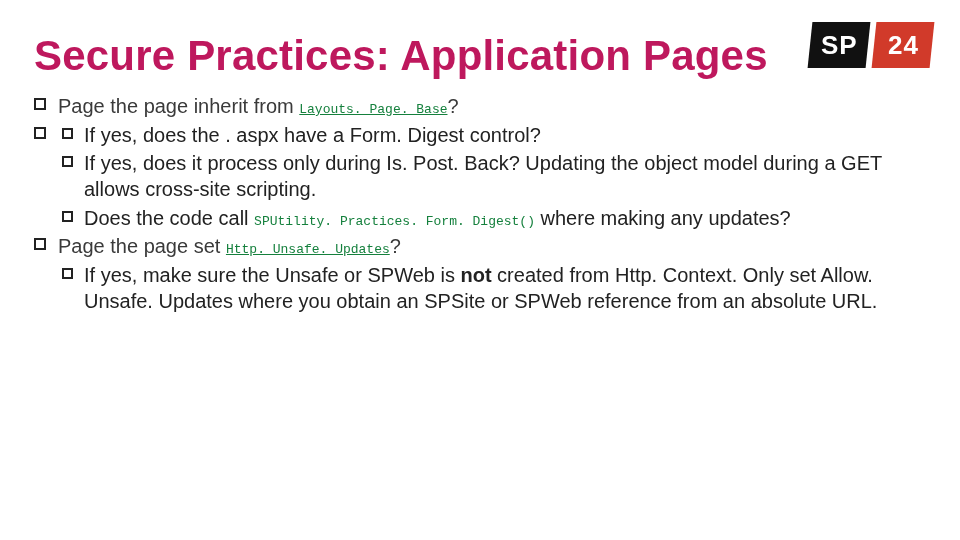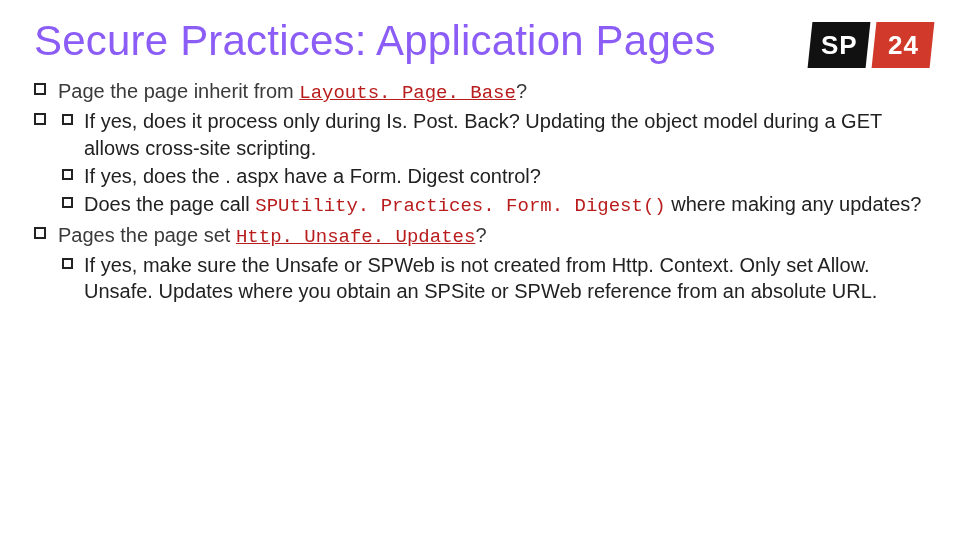--- a/index.html
+++ b/index.html
@@ -14,24 +14,24 @@
   }
   .slide {
     position: relative;
     width: 960px;
     height: 540px;
     box-sizing: border-box;
     padding: 18px 34px 0 34px;
   }
   .title {
     font-size: 42px;
-    font-weight: 400;
-    color: #8b5cf6;
+    font-weight: 700;
+    color: #be185d;
     letter-spacing: 0.2px;
-    margin: 0 0 14px 0;
+    margin: 15px 0 14px 0;
     line-height: 1.1;
   }
   
   .logo {
     position: absolute;
     top: 22px;
     right: 28px;
     height: 46px;
     display: flex;
     gap: 6px;
@@ -96,25 +96,25 @@
     left: 0;
     top: 6px;
     width: 11px;
     height: 11px;
     border: 2px solid #222;
     box-sizing: border-box;
     background: #fff;
   }
   .code {
     font-family: "Consolas", "Courier New", monospace;
-    color: #b91c1c;
-    font-size: 19px;
+    color: #15803d;
+    font-size: 13px;
   }
   .code.u { text-decoration: underline; }
-  b { font-weight: 400; }
+  b { font-weight: 700; }
 </style>
 </head>
 <body>
 
 <div class="slide">
 
   <div class="logo">
     <div class="box sp">
         <span>SP</span>
       </div>
@@ -126,30 +126,30 @@
   <h1 class="title">Secure Practices: Application Pages</h1>
 
   <ul class="top">
 
     <li>
       <span>Page the page inherit from </span><span class="code u">Layouts. Page. Base</span><span>?</span>
     </li>
 
     <li>
       <ul class="sub">
+        <li><span>If yes, does the . aspx have a Form. Digest control?</span></li>
         <li><span>If yes, does it process only during Is. Post. Back? Updating the object model during a GET allows cross-site scripting.</span></li>
-        <li><span>If yes, does the . aspx have a Form. Digest control?</span></li>
         <li>
-          <span>Does the page call </span><span class="code">SPUtility. Practices. Form. Digest()</span><span> where making any updates?</span>
+          <span>Does the code call </span><span class="code">SPUtility. Practices. Form. Digest()</span><span> where making any updates?</span>
         </li>
       </ul>
     </li>
 
     <li>
-      <span>Pages the page set </span><span class="code u">Http. Unsafe. Updates</span><span>?</span>
+      <span>Page the page set </span><span class="code u">Http. Unsafe. Updates</span><span>?</span>
       <ul class="sub">
         <li>
           <span>If yes, make sure the Unsafe or SPWeb is </span><b>not</b><span> created from Http. Context. Only set Allow. Unsafe. Updates where you obtain an SPSite or SPWeb reference from an absolute URL.</span>
         </li>
       </ul>
     </li>
 
 
   </ul>
 

